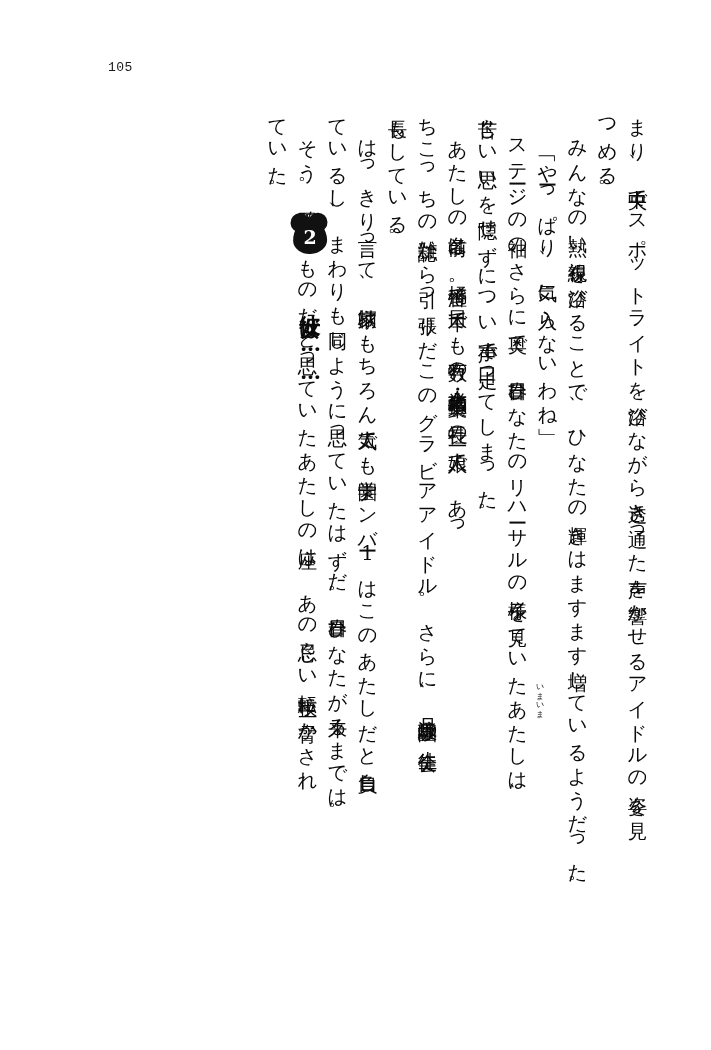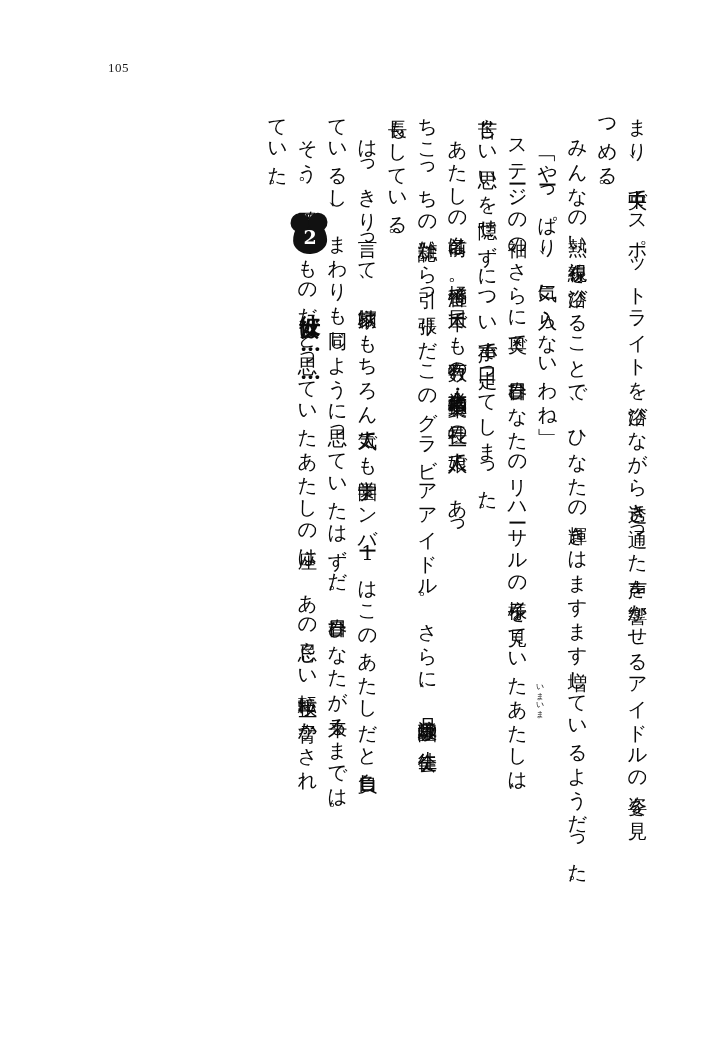--- a/index.html
+++ b/index.html
@@ -18,21 +18,21 @@
     position: relative;
     width: 711px;
     height: 1050px;
     background: #ffffff;
   }
   .page-number {
     position: absolute;
     left: 108px;
     top: 60px;
     font-size: 13px;
-    font-family: Liberation Serif, serif;
+    font-family: Liberation Mono, monospace;
     color: #1a1a1a;
     letter-spacing: 0.5px;
   }
   
   .body-text {
     position: absolute;
     top: 105px;
     right: 64px;
     left: 78px;
     height: 880px;

